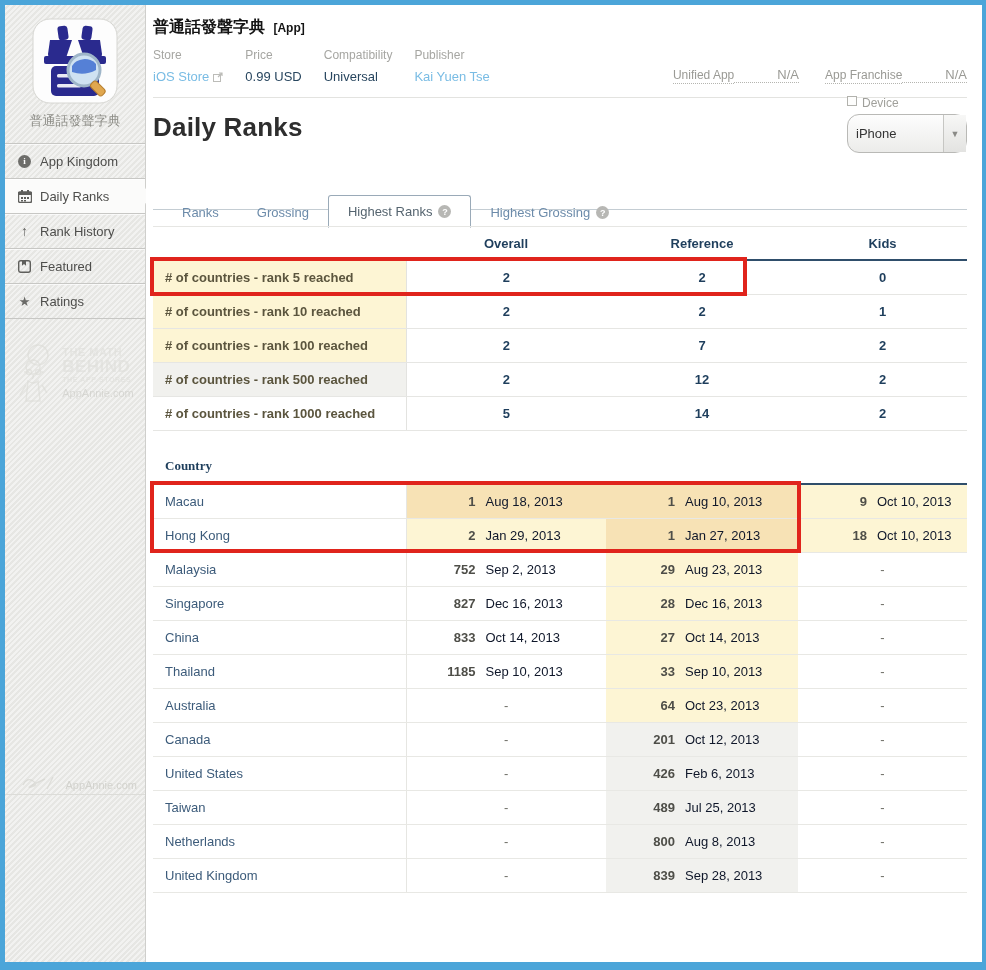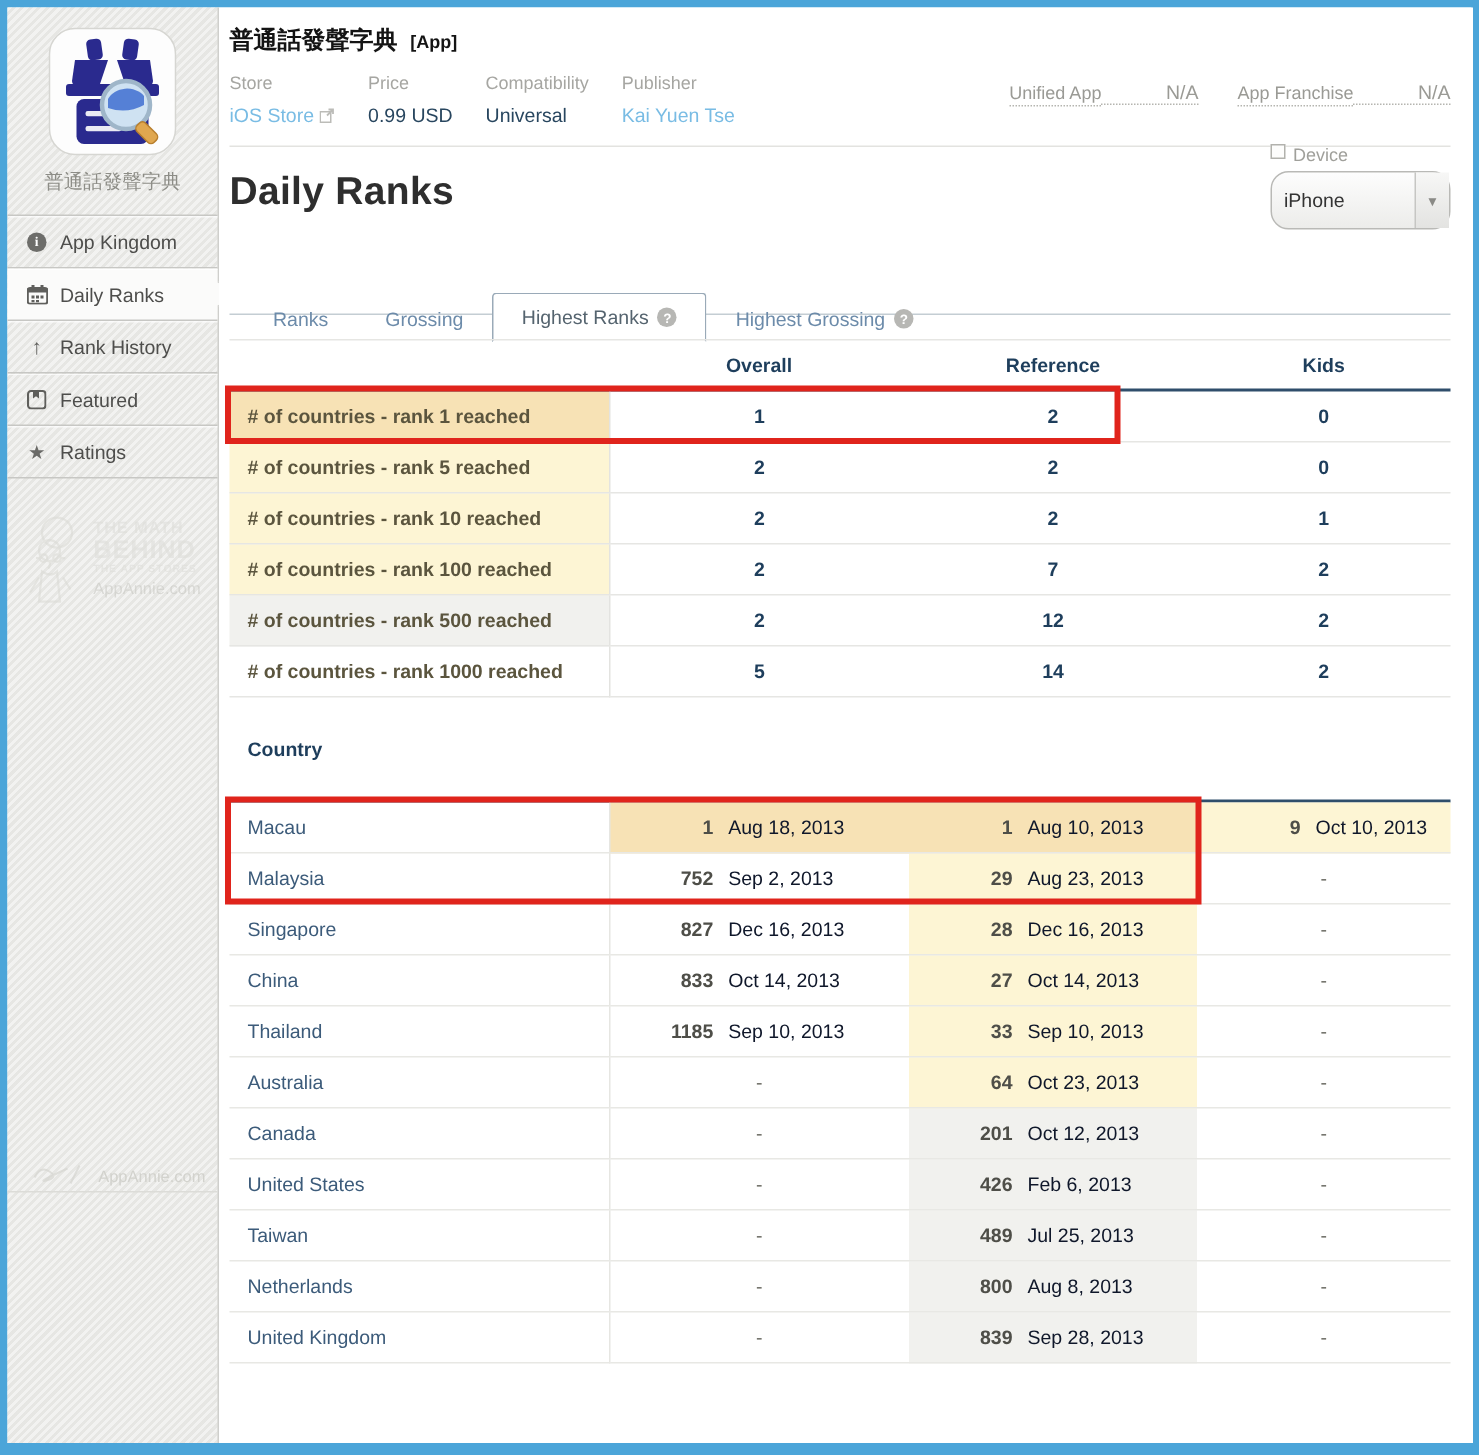--- a/index.html
+++ b/index.html
@@ -59,21 +59,21 @@
   .app-title .sfx{font-size:12px;margin-left:4px;}
   .fields{display:flex;margin-top:10px;padding-bottom:12px;border-bottom:1px solid #e3e3e0;}
   .fgroup{margin-right:22px;}
   .fgroup .flabel{font-size:12px;color:#a6a6a2;}
   .fgroup .fvalue{font-size:13px;color:#28465f;margin-top:7px;white-space:nowrap;}
   .fvalue.link{color:#79bce4;cursor:pointer;}
   .ext-ic{display:inline-block;margin-left:4px;vertical-align:-1px;}
   .rgroups{margin-left:auto;display:flex;}
   .rgroup{margin-left:26px;}
   .rgroup .flabel{font-size:12px;color:#9a9a95;border-bottom:1px dotted #b5b5b0;display:inline-block;padding-bottom:1px;}
-  .rgroup .fvalue{font-size:13px;color:#9a9a95;margin-top:6px;border-bottom:1px dotted #b5b5b0;display:inline-block;cursor:pointer;padding-left:43px;}
+  .rgroup .fvalue{font-size:13px;color:#9a9a95;margin-top:19px;border-bottom:1px dotted #b5b5b0;display:inline-block;cursor:pointer;padding-left:43px;}
 
   h1.page-title{margin:14px 0 0 0;font-size:26px;color:#2e2e2e;letter-spacing:.2px;}
 
   .device{position:absolute;top:91px;right:15px;width:120px;}
   .device-label{font-size:12px;color:#a0a09b;display:flex;margin-bottom:4px;}
   .cbx{width:8px;height:8px;border:1px solid #b2b2ad;display:inline-block;margin-right:5px;background:#fdfdfc;}
   .select{
     height:39px;border:1px solid #b9b9b6;border-radius:12px;background:linear-gradient(#fdfdfd,#ececea);
     display:flex;align-items:center;font-size:13px;color:#333;cursor:pointer;position:relative;box-sizing:border-box;
   }
@@ -107,22 +107,22 @@
   .summary thead th{
     font-size:13px;color:#1e3e5c;font-weight:bold;text-align:center;
     padding:9px 0 8px;border-bottom:2px solid #2f4e6b;
   }
   .summary thead th.empty{border-bottom:2px solid #2f4e6b;}
   .summary td{height:31px;border-bottom:1px solid #e6e6e3;font-size:13px;}
   .summary td.lbl{font-weight:bold;color:#5b553e;padding-left:12px;border-right:1px solid #e3e3e0;}
   .summary td.val{text-align:center;color:#1e3e5c;font-weight:bold;}
 
   .country-head{
-    width:802px;margin-top:14px;padding:13px 0 26px 12px;
-    font-size:13px;font-weight:bold;color:#1e3e5c;border-bottom:2px solid #2f4e6b;
+    width:802px;margin-top:14px;padding:13px 0 9px 12px;
+    font-size:13px;font-weight:bold;color:#1e3e5c;border-bottom:2px solid #2f4e6b;font-family:Liberation Serif, serif;
   }
   .ctable td{height:31px;border-bottom:1px solid #e8e8e4;font-size:13px;}
   .ctable td.cname{color:#3c5b7a;padding-left:12px;border-right:1px solid #e6e6e2;}
   .cellflex{display:flex;align-items:center;padding-left:8px;}
   .rk{width:60px;text-align:right;font-weight:bold;color:#4e4e48;flex:none;}
   .dt{margin-left:10px;color:#0f172a;}
   .dash{display:block;text-align:center;color:#6e6e66;}
 
   .c-or{background:#f7e2b5;}
   .c-ye{background:#fdf5d4;}
@@ -301,26 +301,20 @@
         <thead>
           <tr>
             <th class="empty"></th>
             <th>Overall</th>
             <th>Reference</th>
             <th>Kids</th>
           </tr>
         </thead>
         <tbody id="summary-body">
             <tr>
-              <td class="lbl c-or"># of countries - rank 1 reached</td>
-              <td class="val">1</td>
-              <td class="val">2</td>
-              <td class="val">0</td>
-            </tr>
-            <tr>
               <td class="lbl c-ye"># of countries - rank 5 reached</td>
               <td class="val">2</td>
               <td class="val">2</td>
               <td class="val">0</td>
             </tr>
             <tr>
               <td class="lbl c-ye"># of countries - rank 10 reached</td>
               <td class="val">2</td>
               <td class="val">2</td>
               <td class="val">1</td>
@@ -373,20 +367,41 @@
                 </div>
               </td>
               <td class="c-ye">
                 <div class="cellflex">
                   <span class="rk">9</span>
                   <span class="dt">Oct 10, 2013</span>
                 </div>
               </td>
             </tr>
             <tr>
+              <td class="cname">Hong Kong</td>
+              <td class="c-ye">
+                <div class="cellflex">
+                  <span class="rk">2</span>
+                  <span class="dt">Jan 29, 2013</span>
+                </div>
+              </td>
+              <td class="c-or">
+                <div class="cellflex">
+                  <span class="rk">1</span>
+                  <span class="dt">Jan 27, 2013</span>
+                </div>
+              </td>
+              <td class="c-ye">
+                <div class="cellflex">
+                  <span class="rk">18</span>
+                  <span class="dt">Oct 10, 2013</span>
+                </div>
+              </td>
+            </tr>
+            <tr>
               <td class="cname">Malaysia</td>
               <td>
                 <div class="cellflex">
                   <span class="rk">752</span>
                   <span class="dt">Sep 2, 2013</span>
                 </div>
               </td>
               <td class="c-ye">
                 <div class="cellflex">
                   <span class="rk">29</span>

